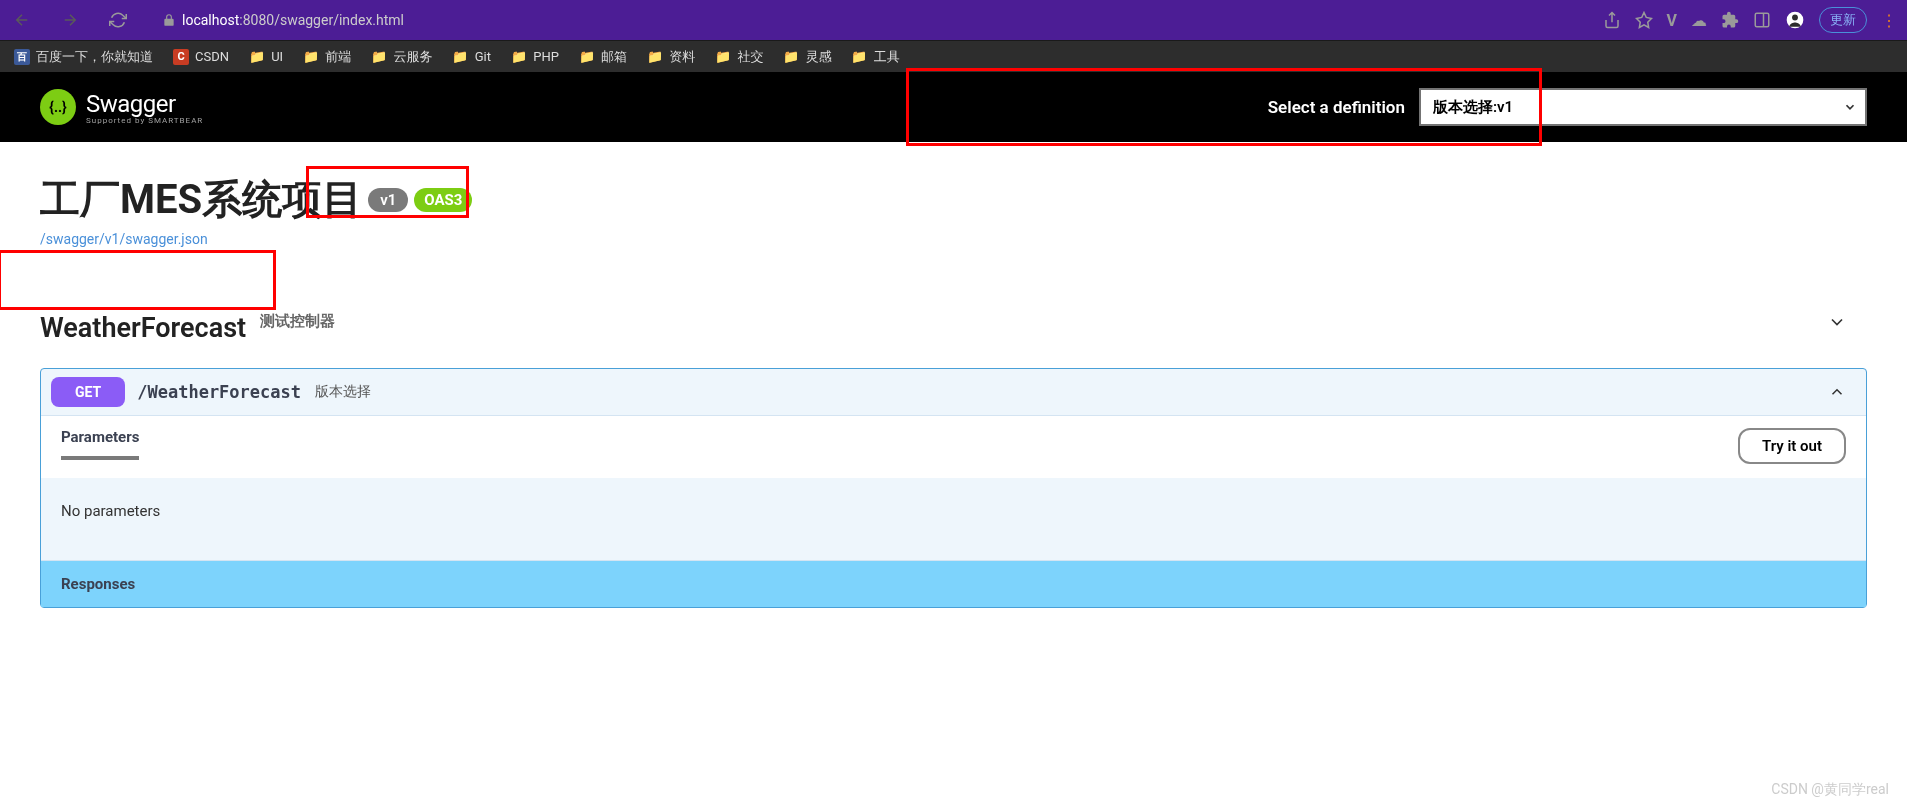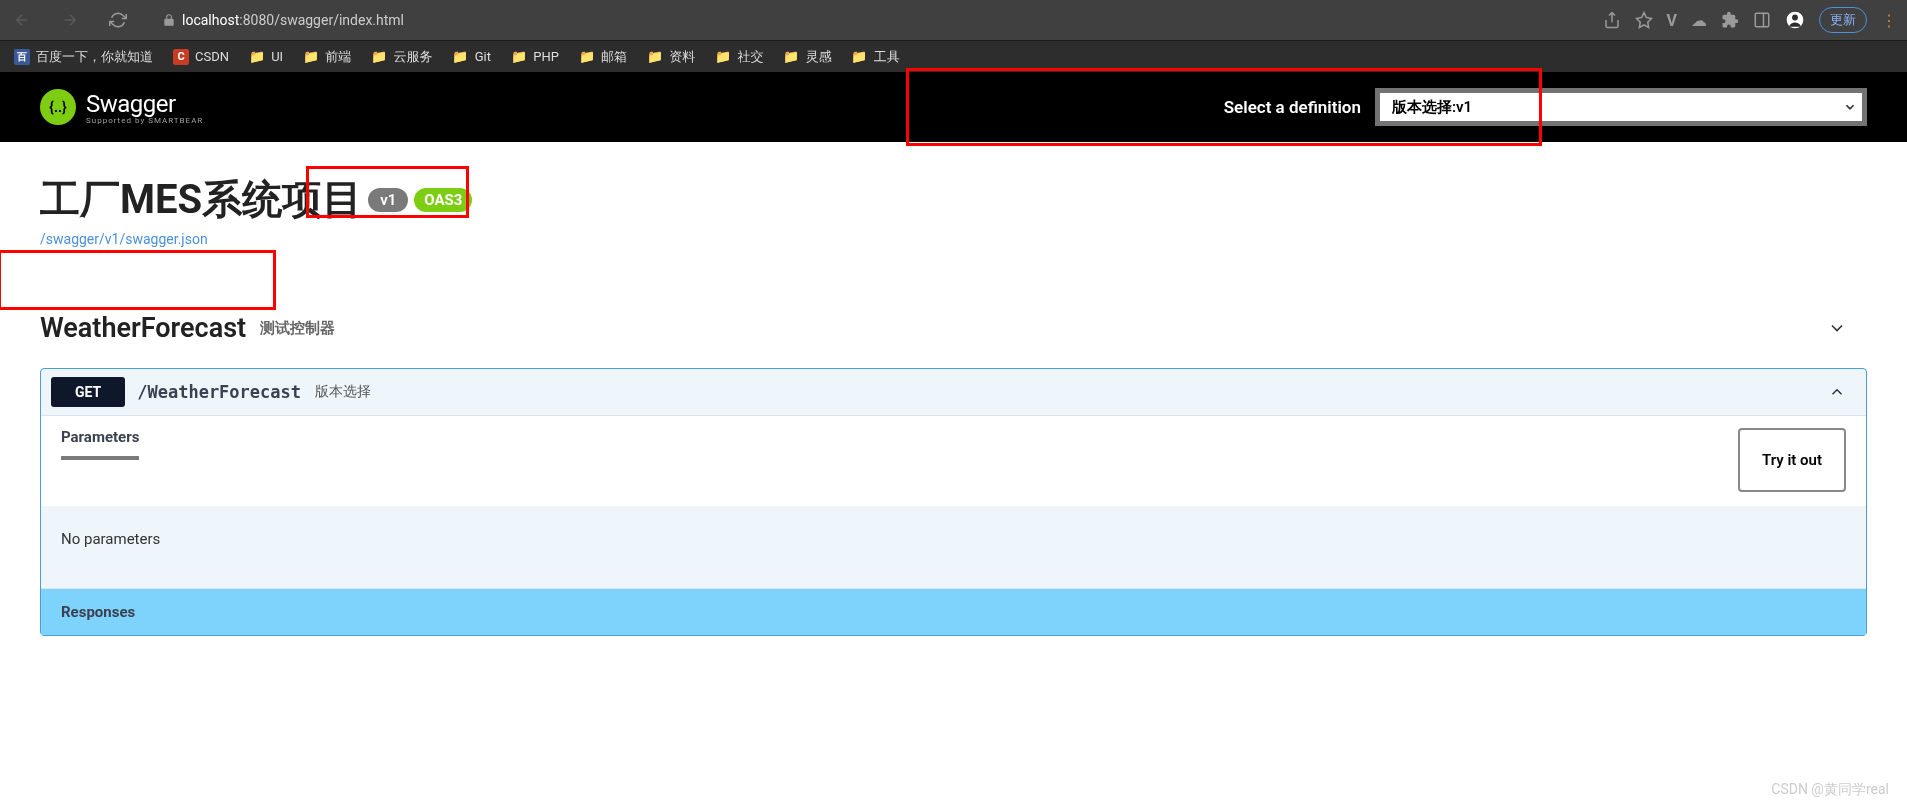--- a/index.html
+++ b/index.html
@@ -1,19 +1,19 @@
 <!DOCTYPE html>
 <html><head>
   <meta charset="utf-8">
   <style>
     * { margin: 0; padding: 0; box-sizing: border-box; font-family: -apple-system, BlinkMacSystemFont, "Segoe UI", Roboto, sans-serif; }
     body { background: #fff; width: 1907px; }
     
     
-    .browser-bar { background: #404040; height: 40px; display: flex; align-items: center; padding: 0 10px; gap: 24px; }
+    .browser-bar { background: #4c1d95; height: 40px; display: flex; align-items: center; padding: 0 10px; gap: 24px; }
     .nav-btn { color: #9a9a9a; width: 24px; height: 24px; display: flex; align-items: center; justify-content: center; cursor: pointer; }
     .nav-btn.disabled { color: #5a5a5a; }
     .url-container { display: flex; align-items: center; gap: 6px; flex: 0 0 auto; margin-left: 8px; }
     .lock-icon { color: #9a9a9a; }
     .url-text { color: #ccc; font-size: 14px; }
     .url-text .host { color: #fff; }
     .browser-actions { margin-left: auto; display: flex; align-items: center; gap: 14px; color: #9a9a9a; }
     .update-btn { border: 1px solid #4a90d9; color: #8ab4f8; padding: 3px 10px; border-radius: 14px; font-size: 13px; }
     .menu-dots { color: #e67e22; font-size: 16px; }
     
@@ -25,56 +25,56 @@
     .bookmark-icon-csdn { width: 16px; height: 16px; background: #c83c23; border-radius: 2px; display:flex; align-items:center; justify-content:center; color:#fff; font-size:11px; font-weight:bold; }
     
     
     .swagger-header { background: #000; height: 70px; display: flex; align-items: center; padding: 0 40px; position: relative; }
     .swagger-logo { display: flex; align-items: center; gap: 10px; }
     .swagger-logo-circle { width: 36px; height: 36px; background: #7dcd13; border-radius: 50%; display: flex; align-items: center; justify-content: center; color: #000; font-weight: bold; font-size: 14px; }
     .swagger-logo-text { color: #fff; font-size: 24px; font-weight: 400; letter-spacing: -0.5px; }
     .swagger-logo-sub { color: #a0a0a0; font-size: 8px; letter-spacing: 1px; margin-top: -2px; }
     .definition-area { margin-left: auto; display: flex; align-items: center; gap: 14px; }
     .definition-label { color: #fff; font-size: 17px; font-weight: 600; }
-    .definition-select { background: #fff; border: 5px solid #737373; padding: 0 12px; font-size: 15px; font-weight: 600; width: 492px; height: 38px; appearance: none; position: relative; }
+    .definition-select { background: #fff; border: 2px solid #737373; padding: 0 12px; font-size: 15px; font-weight: 600; width: 448px; height: 38px; appearance: none; position: relative; }
     .select-wrapper { position: relative; }
     .select-arrow { position: absolute; right: 10px; top: 50%; transform: translateY(-50%); pointer-events: none; }
     
     
     .highlight-red { position: absolute; border: 3px solid #ff0000; pointer-events: none; }
     
     
     .main-content { padding: 30px 40px; position: relative; }
     .api-title-row { display: flex; align-items: center; gap: 6px; }
     .api-title { font-size: 40px; font-weight: 700; color: #222; }
     .version-badge { background: #7a7a7a; color: #fff; border-radius: 14px; padding: 3px 12px; font-size: 15px; font-weight: 600; }
     .oas-badge { background: #7dcd13; color: #fff; border-radius: 14px; padding: 3px 10px; font-size: 15px; font-weight: 700; }
     .swagger-link { color: #4a90d9; font-size: 14px; text-decoration: none; display: inline-block; margin-top: 4px; }
     .api-description { font-size: 15px; color: #333; margin-top: 32px; }
     
     
     .controller-section { margin-top: 60px; }
-    .controller-header { display: flex; align-items: center; gap: 14px; cursor: pointer; padding: 4px 0; }
+    .controller-header { display: flex; gap: 14px; cursor: pointer; padding: 4px 0; }
     .controller-name { font-size: 27px; font-weight: 600; color: #222; }
     .controller-desc { font-size: 15px; color: #666; font-weight: bold; }
     .controller-chevron { margin-left: auto; margin-right: 20px; }
     
     
     .op-block { border: 1px solid #49a0d8; background: #eef6fc; border-radius: 4px; margin-top: 20px; }
     .op-header { display: flex; align-items: center; padding: 8px 10px; cursor: pointer; }
-    .op-method { background: #0f172a; color: #fff; font-weight: 700; font-size: 14px; padding: 7px 24px; border-radius: 3px; text-align: center; }
+    .op-method { background: #8b5cf6; color: #fff; font-weight: 700; font-size: 14px; padding: 7px 24px; border-radius: 8px; text-align: center; }
     .op-path { font-family: Consolas, Monaco, monospace; font-size: 17px; color: #3b4151; font-weight: 600; margin-left: 12px; }
     .op-desc { font-size: 14px; color: #555; margin-left: 14px; }
     .op-chevron { margin-left: auto; margin-right: 10px; }
     
     .op-body { }
     .op-section-header { display: flex; align-items: flex-start; justify-content: space-between; padding: 12px 20px; background: #fff; border-top: 1px solid #d4e4f2; border-bottom: 2px solid transparent; }
     .op-section-title { font-size: 15px; font-weight: 700; color: #3b4151; position: relative; }
     .tab-underline { position: absolute; bottom: -14px; left: 0; width: 100%; height: 4px; background: #7a7a7a; }
-    .try-btn { background: #fff; border: 2px solid #888; padding: 21px 22px; font-size: 15px; font-weight: 600; border-radius: 4px; cursor: pointer; }
+    .try-btn { background: #fff; border: 2px solid #888; padding: 7px 22px; font-size: 15px; font-weight: 600; border-radius: 12px; cursor: pointer; }
     .op-params-body { padding: 24px 20px 40px; font-size: 15px; color: #333; }
     .op-responses-header { padding: 14px 20px; background: #7dd3fc; border-top: 1px solid #d4e4f2; font-size: 15px; font-weight: 700; color: #3b4151; }
     
     .watermark { position: fixed; bottom: 12px; right: 18px; color: #ccc; font-size: 14px; }
     
     svg { display: block; }
   </style>
 </head>
 <body>
 

